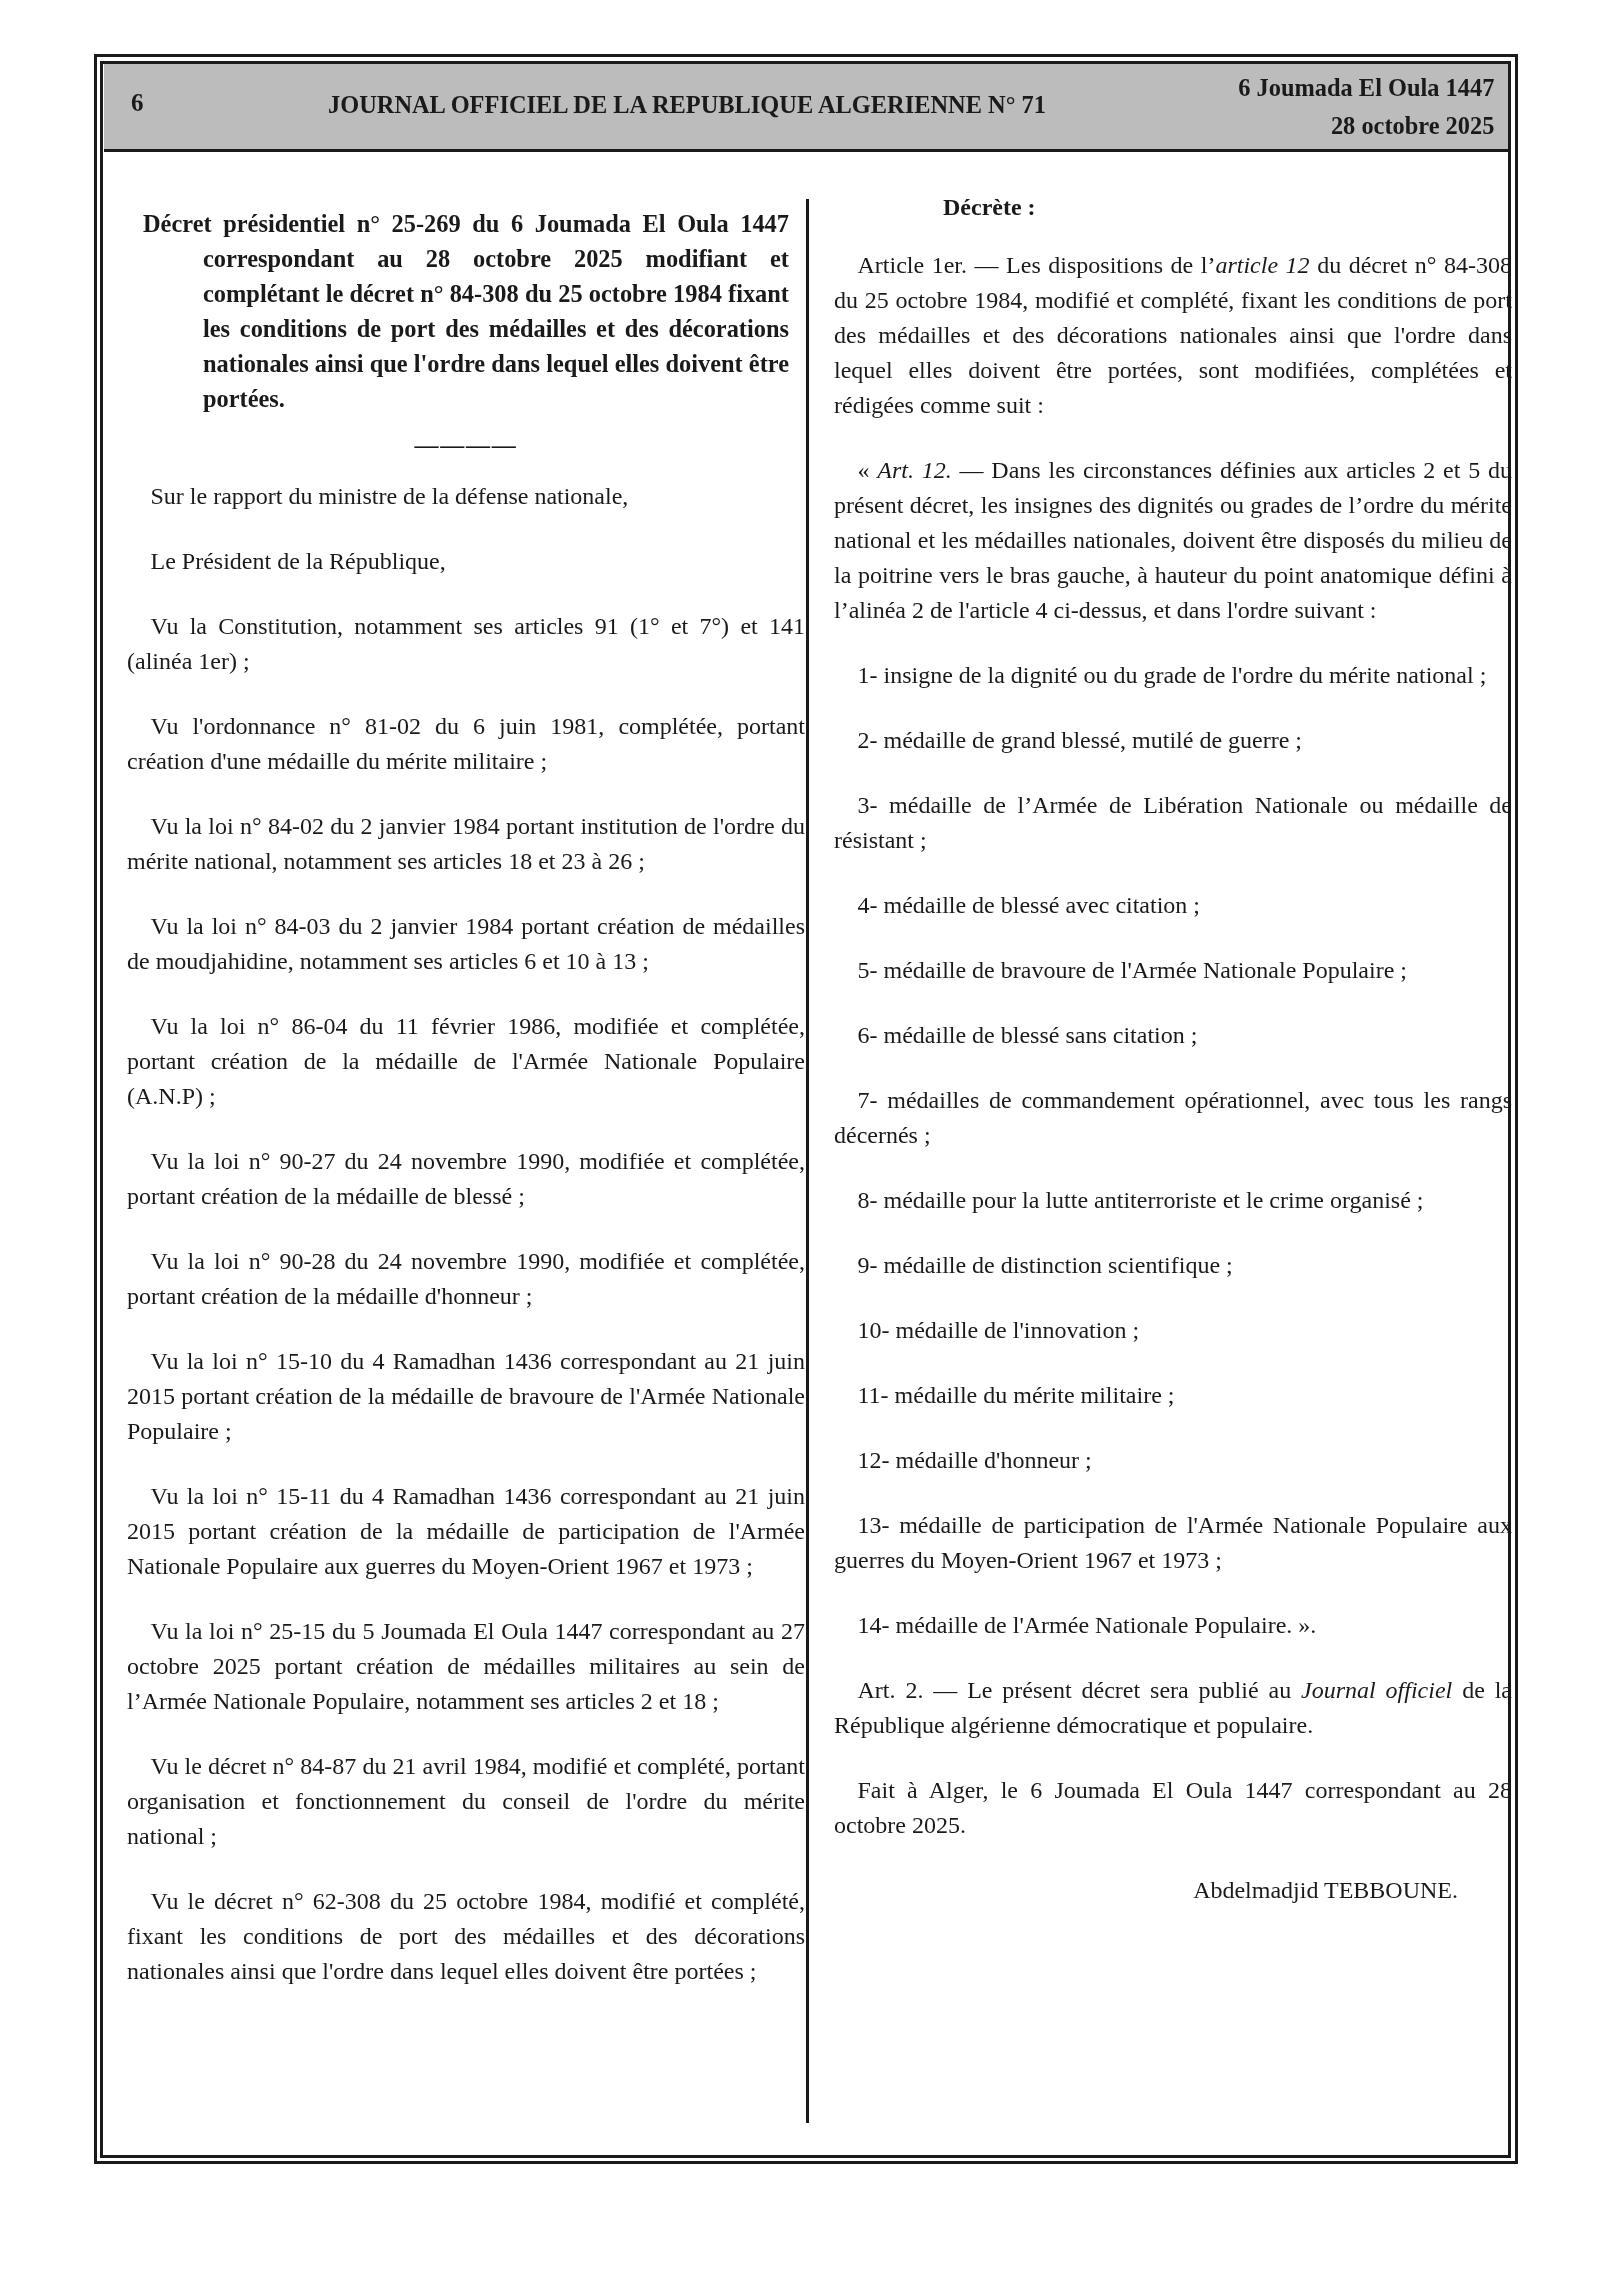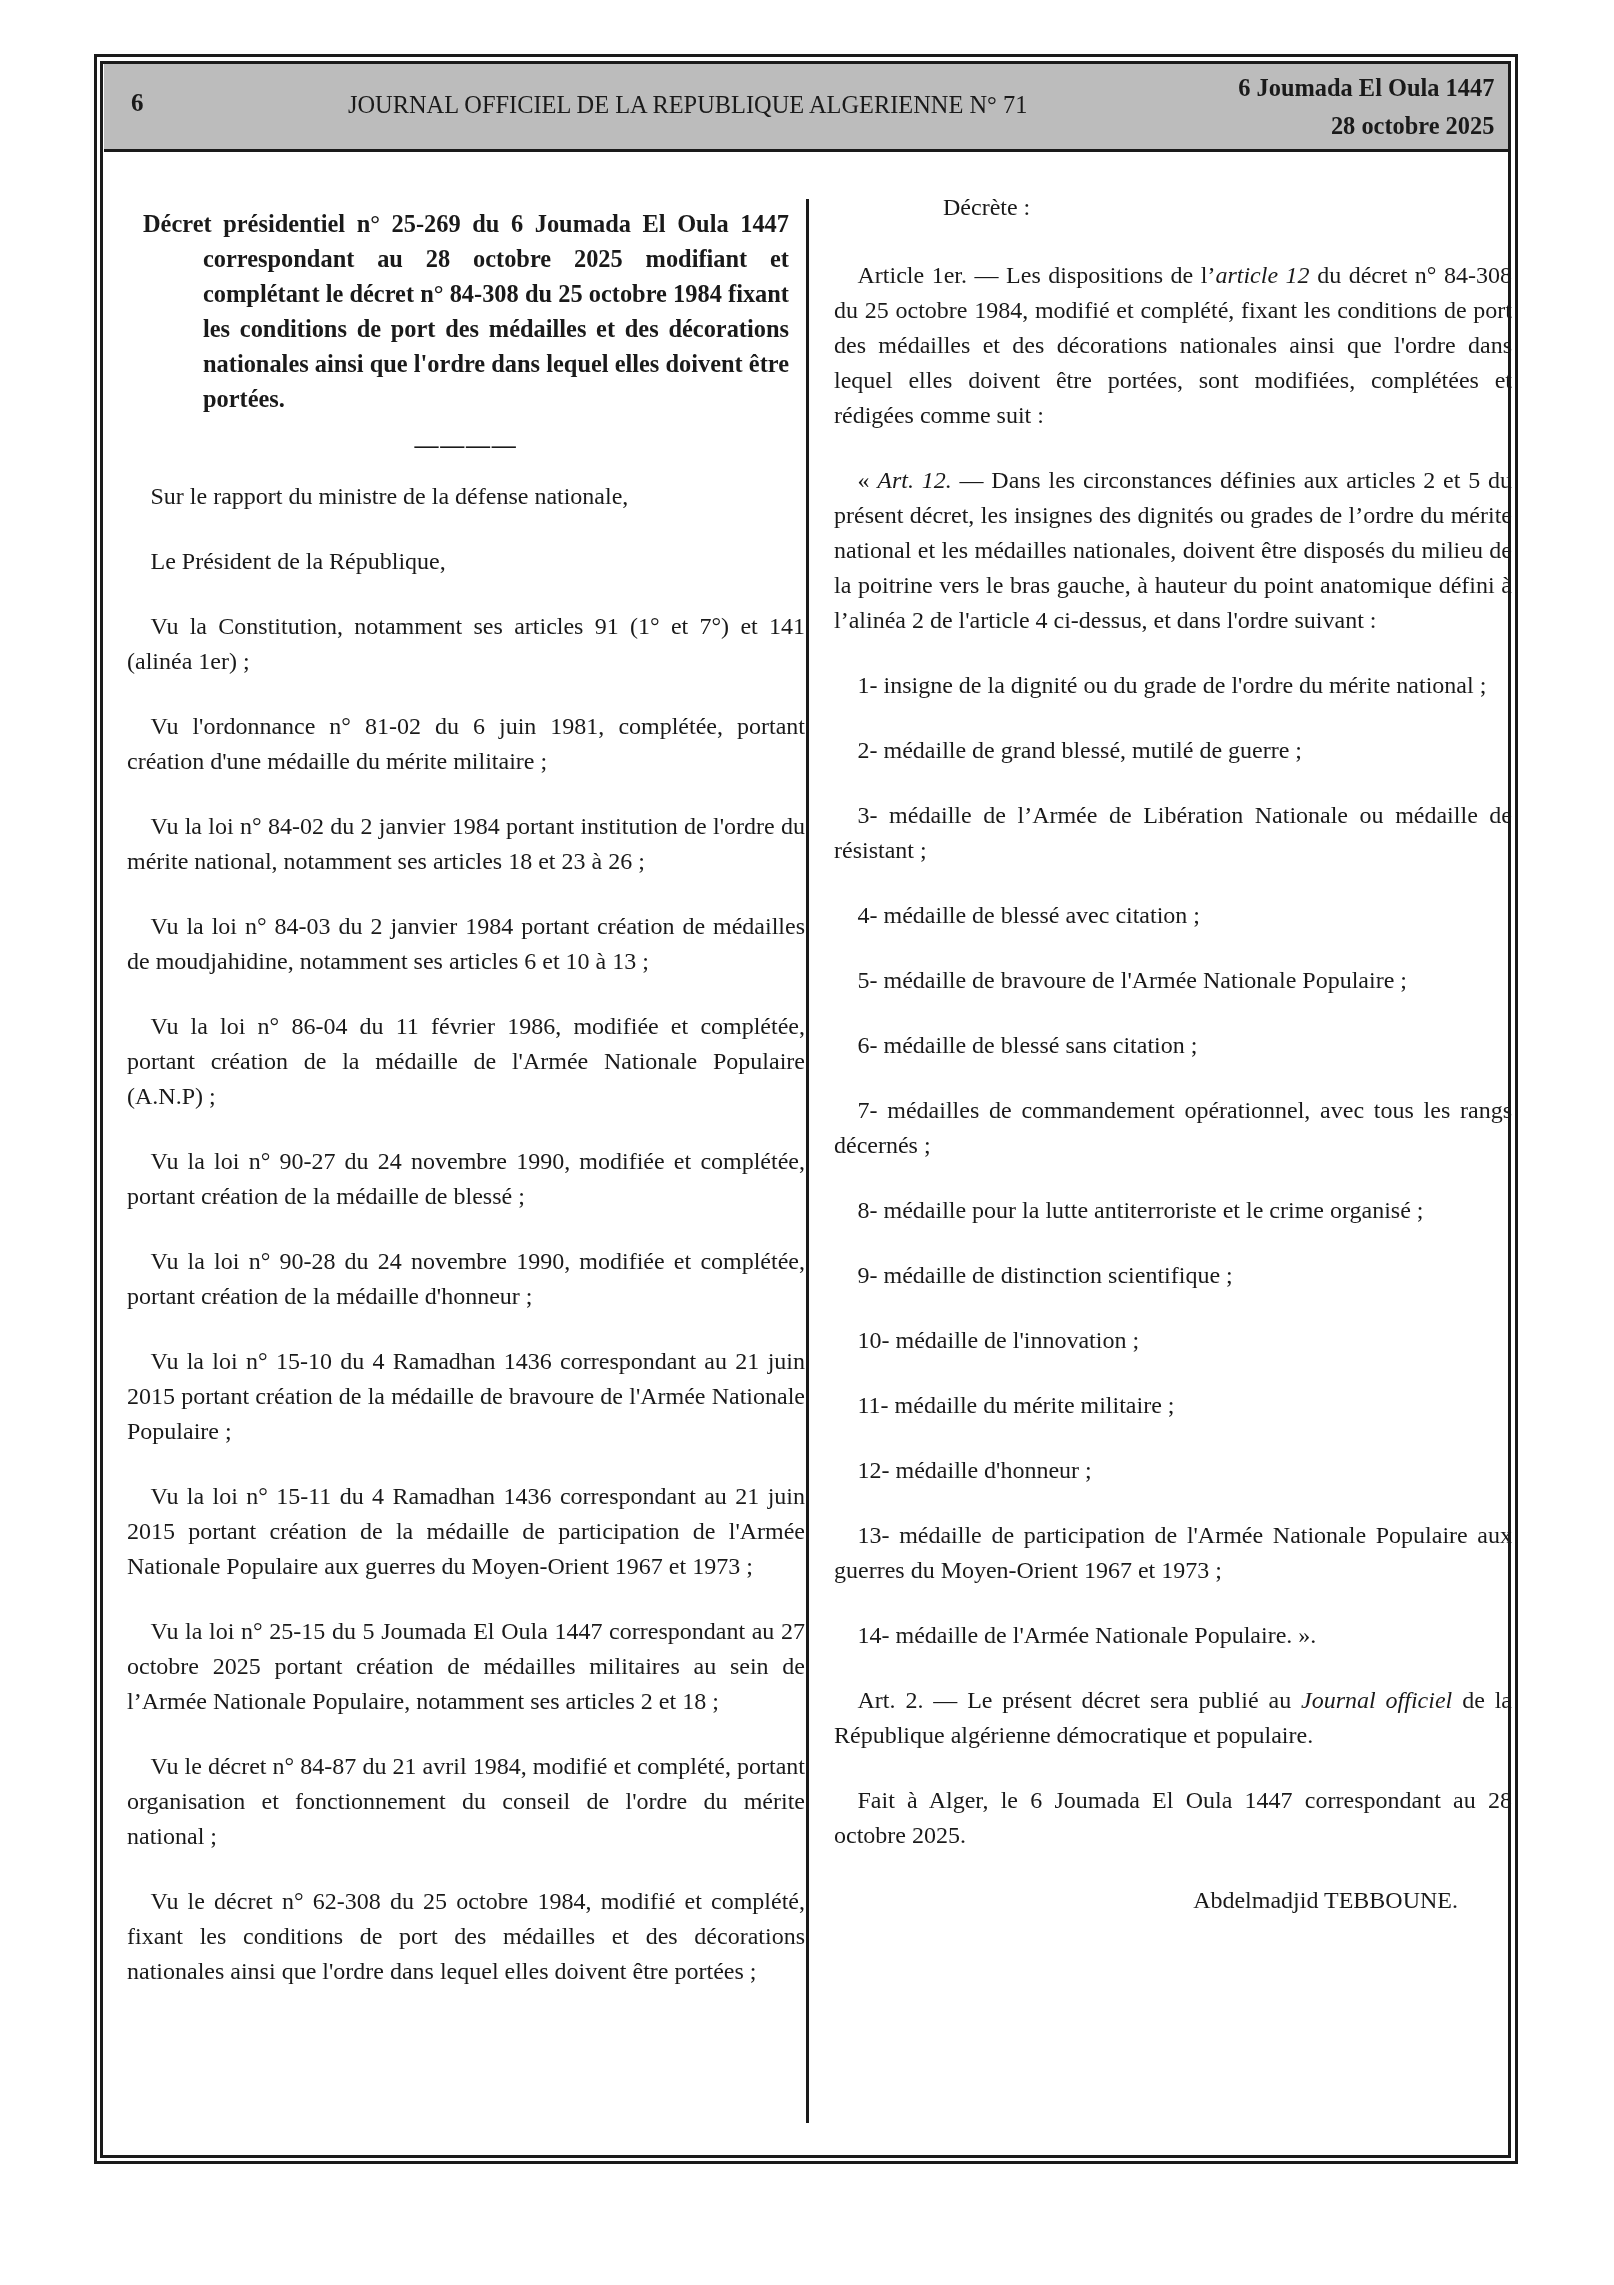--- a/index.html
+++ b/index.html
@@ -7,36 +7,36 @@
          font-family: "Liberation Serif", "DejaVu Serif", serif; color: #1a1a1a; }
 
   .frame-outer { position: absolute; left: 94px; top: 54px; width: 1424px; height: 2110px;
                  border: 3.6px solid #1a1a1a; box-sizing: border-box; }
   .frame-inner { position: absolute; left: 100px; top: 61px; width: 1411px; height: 2097px;
                  border: 3.6px solid #1a1a1a; box-sizing: border-box; }
 
   .header-band { position: absolute; left: 104px; top: 64px; width: 1404px; height: 88px;
                  background: #bcbcbc; border-bottom: 3.6px solid #1a1a1a; box-sizing: border-box; }
   .hdr-page { position: absolute; left: 27px; top: 25px; font-weight: bold; font-size: 25px; }
-  .hdr-title { position: absolute; left: 244px; top: 27px; font-weight: normal; font-size: 24.4px;
+  .hdr-title { position: absolute; left: 224px; top: 27px; font-weight: bold; font-size: 24.4px;
                letter-spacing: 0px; white-space: nowrap; text-align: right; }
   .hdr-date { position: absolute; right: 13.6px; top: 5.4px; text-align: right; font-weight: bold;
               font-size: 24.4px; line-height: 38px; white-space: nowrap; }
 
   .col { position: absolute; top: 190px; width: 678px; font-size: 24px; line-height: 35px;
          text-align: justify; }
   .col-left { left: 127px; }
   .col-right { left: 834px; }
   .divider { position: absolute; left: 806px; top: 199px; width: 2.7px; height: 1924px; background: #1a1a1a; }
 
   .decree-title { font-weight: bold; font-size: 24.4px; line-height: 35px; padding-left: 60px;
                   text-indent: -60px; margin: 16px; text-align: justify; }
   .dashes { text-align: center; font-weight: bold; margin: 0 0 20px 0; line-height: 27px; letter-spacing: 1.8px; }
   p { margin: 0 0 30px 0; text-indent: 23.5px; }
-  .decrete-head { font-weight: normal; text-align: left; padding-left: 109px; text-indent: 0; margin-bottom: 33px; margin-top: 0; }
+  .decrete-head { font-weight: bold; text-align: left; padding-left: 109px; text-indent: 0; margin-bottom: 23px; margin-top: 0; }
   .signature { text-align: right; padding-right: 54px; text-indent: 0; margin-top: 7.2px; }
   i { font-style: italic; margin-top: 40px; }
 </style>
 </head>
 <body>
 
 <div class="frame-outer"></div>
 <div class="frame-inner"></div>
 
 <div class="header-band">

